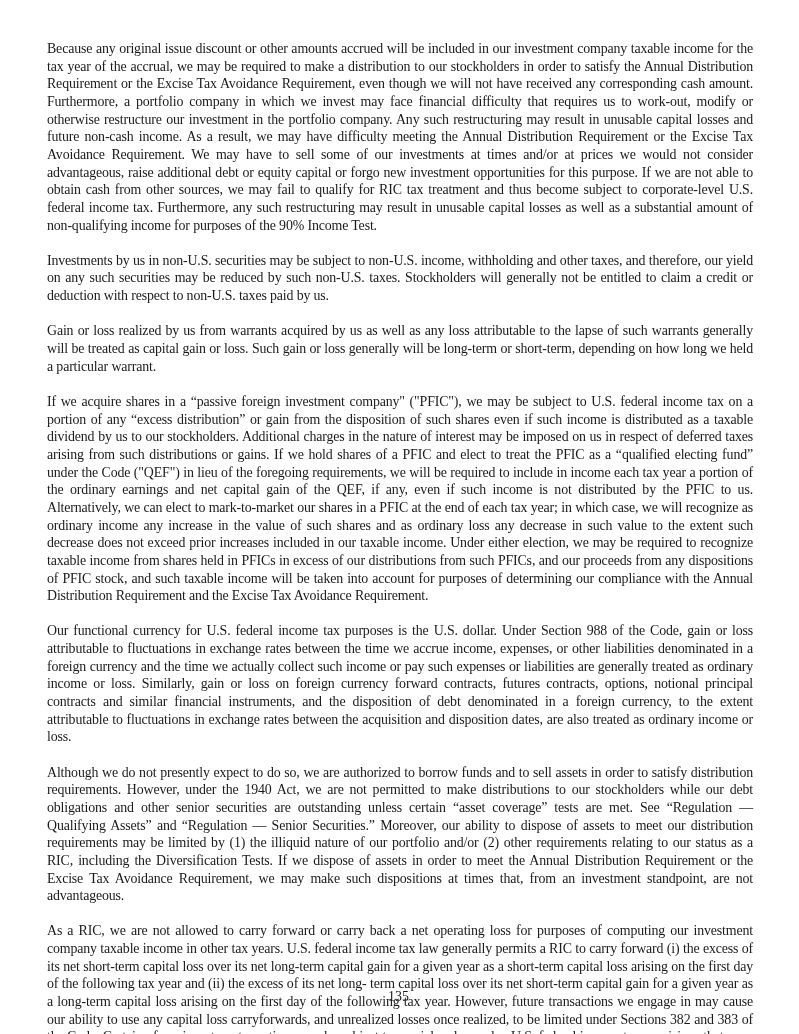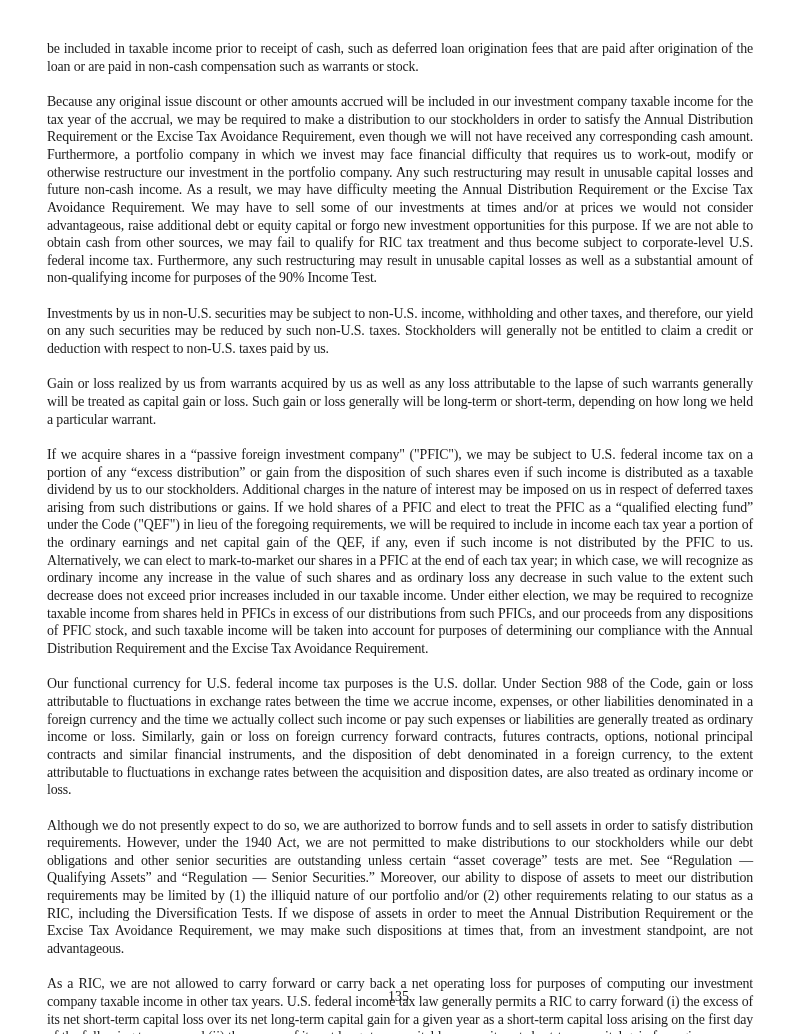--- a/index.html
+++ b/index.html
@@ -36,21 +36,20 @@
       top: 988px;
       text-align: center;
       font-size: 13.9px;
       line-height: 17px;
     }
   </style>
 </head>
 <body>
 
 <div class="page">
-  <p class="para">be included in taxable income prior to receipt of cash, such as deferred loan origination fees that are paid after origination of the loan or are paid in non-cash compensation such as warrants or stock.</p>
   <p class="para">Because any original issue discount or other amounts accrued will be included in our investment company taxable income for the tax year of the accrual, we may be required to make a distribution to our stockholders in order to satisfy the Annual Distribution Requirement or the Excise Tax Avoidance Requirement, even though we will not have received any corresponding cash amount. Furthermore, a portfolio company in which we invest may face financial difficulty that requires us to work-out, modify or otherwise restructure our investment in the portfolio company. Any such restructuring may result in unusable capital losses and future non-cash income. As a result, we may have difficulty meeting the Annual Distribution Requirement or the Excise Tax Avoidance Requirement. We may have to sell some of our investments at times and/or at prices we would not consider advantageous, raise additional debt or equity capital or forgo new investment opportunities for this purpose. If we are not able to obtain cash from other sources, we may fail to qualify for RIC tax treatment and thus become subject to corporate-level U.S. federal income tax. Furthermore, any such restructuring may result in unusable capital losses as well as a substantial amount of non-qualifying income for purposes of the 90% Income Test.</p>
   <p class="para">Investments by us in non-U.S. securities may be subject to non-U.S. income, withholding and other taxes, and therefore, our yield on any such securities may be reduced by such non-U.S. taxes. Stockholders will generally not be entitled to claim a credit or deduction with respect to non-U.S. taxes paid by us.</p>
   <p class="para">Gain or loss realized by us from warrants acquired by us as well as any loss attributable to the lapse of such warrants generally will be treated as capital gain or loss. Such gain or loss generally will be long-term or short-term, depending on how long we held a particular warrant.</p>
   <p class="para">If we acquire shares in a “passive foreign investment company" ("PFIC"), we may be subject to U.S. federal income tax on a portion of any “excess distribution” or gain from the disposition of such shares even if such income is distributed as a taxable dividend by us to our stockholders. Additional charges in the nature of interest may be imposed on us in respect of deferred taxes arising from such distributions or gains. If we hold shares of a PFIC and elect to treat the PFIC as a “qualified electing fund” under the Code ("QEF") in lieu of the foregoing requirements, we will be required to include in income each tax year a portion of the ordinary earnings and net capital gain of the QEF, if any, even if such income is not distributed by the PFIC to us. Alternatively, we can elect to mark-to-market our shares in a PFIC at the end of each tax year; in which case, we will recognize as ordinary income any increase in the value of such shares and as ordinary loss any decrease in such value to the extent such decrease does not exceed prior increases included in our taxable income. Under either election, we may be required to recognize taxable income from shares held in PFICs in excess of our distributions from such PFICs, and our proceeds from any dispositions of PFIC stock, and such taxable income will be taken into account for purposes of determining our compliance with the Annual Distribution Requirement and the Excise Tax Avoidance Requirement.</p>
   <p class="para">Our functional currency for U.S. federal income tax purposes is the U.S. dollar. Under Section 988 of the Code, gain or loss attributable to fluctuations in exchange rates between the time we accrue income, expenses, or other liabilities denominated in a foreign currency and the time we actually collect such income or pay such expenses or liabilities are generally treated as ordinary income or loss. Similarly, gain or loss on foreign currency forward contracts, futures contracts, options, notional principal contracts and similar financial instruments, and the disposition of debt denominated in a foreign currency, to the extent attributable to fluctuations in exchange rates between the acquisition and disposition dates, are also treated as ordinary income or loss.</p>
   <p class="para">Although we do not presently expect to do so, we are authorized to borrow funds and to sell assets in order to satisfy distribution requirements. However, under the 1940 Act, we are not permitted to make distributions to our stockholders while our debt obligations and other senior securities are outstanding unless certain “asset coverage” tests are met. See “Regulation — Qualifying Assets” and “Regulation — Senior Securities.” Moreover, our ability to dispose of assets to meet our distribution requirements may be limited by (1) the illiquid nature of our portfolio and/or (2) other requirements relating to our status as a RIC, including the Diversification Tests. If we dispose of assets in order to meet the Annual Distribution Requirement or the Excise Tax Avoidance Requirement, we may make such dispositions at times that, from an investment standpoint, are not advantageous.</p>
   <p class="para">As a RIC, we are not allowed to carry forward or carry back a net operating loss for purposes of computing our investment company taxable income in other tax years. U.S. federal income tax law generally permits a RIC to carry forward (i) the excess of its net short-term capital loss over its net long-term capital gain for a given year as a short-term capital loss arising on the first day of the following tax year and (ii) the excess of its net long- term capital loss over its net short-term capital gain for a given year as a long-term capital loss arising on the first day of the following tax year. However, future transactions we engage in may cause our ability to use any capital loss carryforwards, and unrealized losses once realized, to be limited under Sections 382 and 383 of the Code. Certain of our investment practices may be subject to special and complex U.S. federal income tax provisions that may, among other things, (i) disallow, suspend or otherwise limit the allowance of certain losses or deductions, (ii) convert lower taxed long-term capital gain and qualified dividend income into higher taxed short-term capital gain or ordinary income, (iii) convert an ordinary loss or a deduction into a capital loss (the deductibility of which is more limited), (iv) cause us to recognize income or gain without a corresponding receipt of cash, (v) adversely affect the time as to when a purchase or sale of stock or securities is deemed to occur, (vi) adversely alter the characterization of certain</p>
 </div>
 
 <div class="page-number">135</div>

